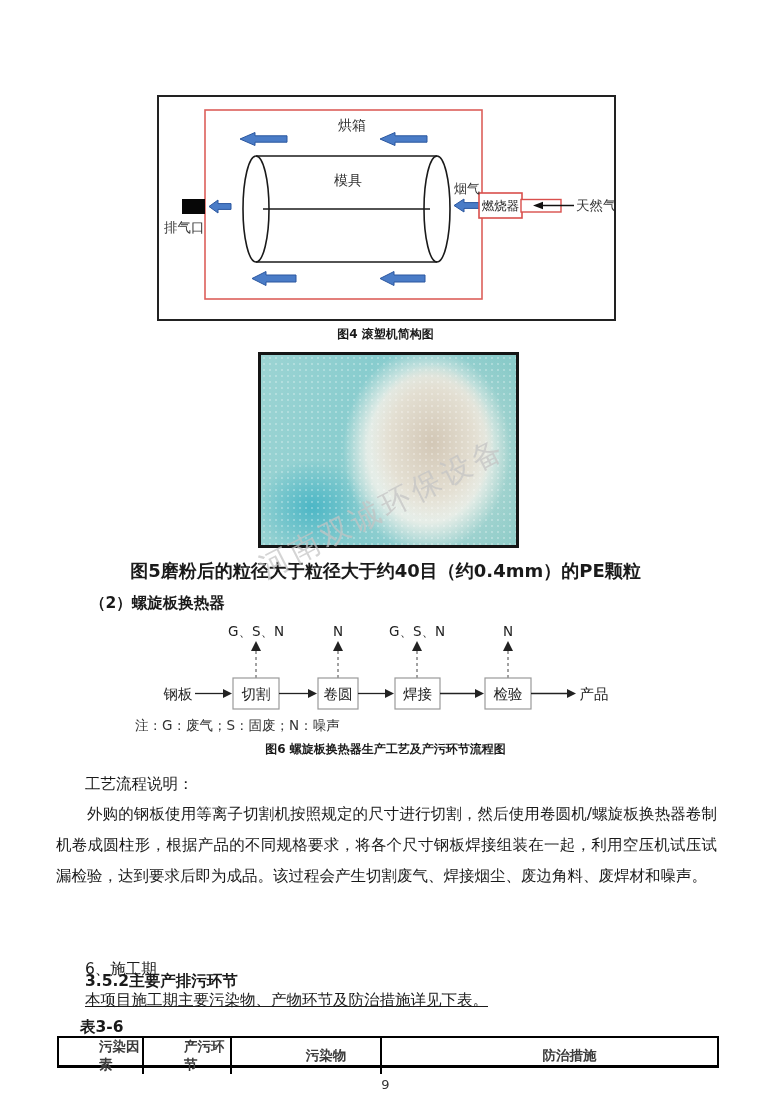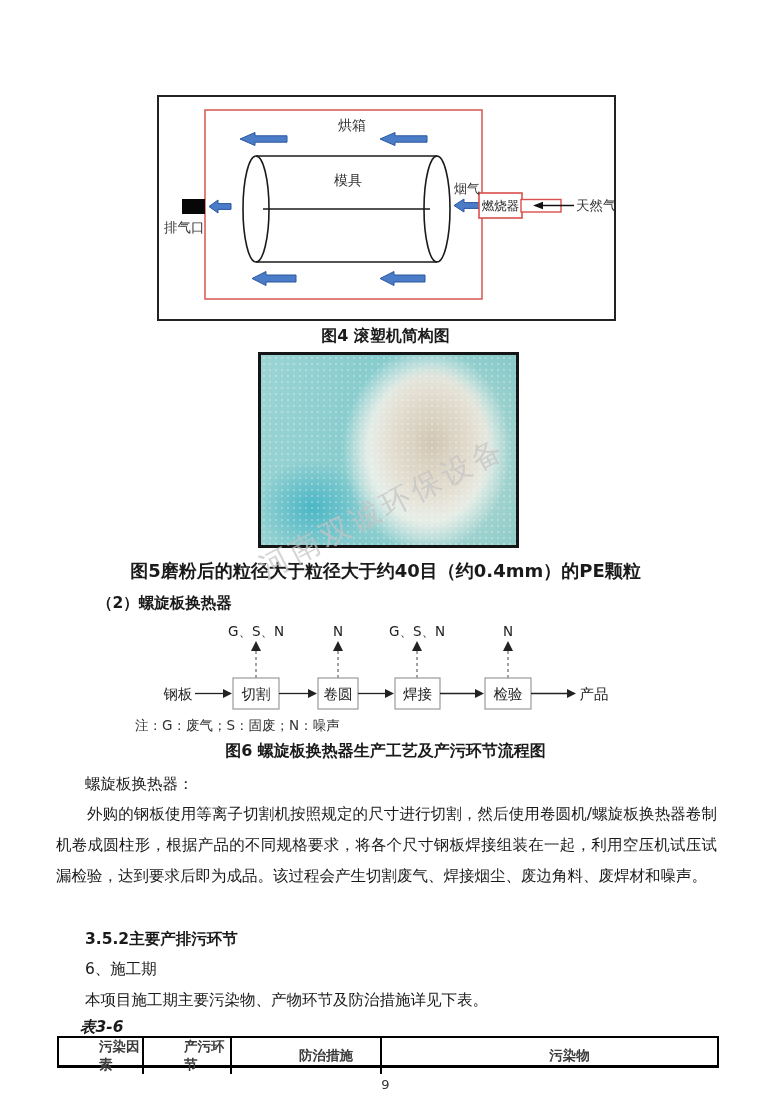--- a/index.html
+++ b/index.html
@@ -16,21 +16,21 @@
       radial-gradient(ellipse 78px 98px at 67% 46%, rgba(208,196,178,0.95), rgba(226,220,206,0.85) 55%, rgba(255,255,255,0) 80%),
       radial-gradient(ellipse 102px 125px at 65% 50%, rgba(250,248,242,0.97), rgba(246,243,236,0.8) 58%, rgba(246,243,236,0) 82%),
       radial-gradient(ellipse 120px 150px at 70% 55%, rgba(240,238,230,0.6), rgba(240,238,230,0) 85%),
       radial-gradient(ellipse 75px 62px at 20% 80%, rgba(64,178,196,0.85), rgba(64,178,196,0) 75%),
       linear-gradient(100deg,#9cd4d3,#7fc9cc 55%,#8fccc8);}
   .photo::before{content:"";position:absolute;inset:0;
       background-image:radial-gradient(circle, rgba(255,255,255,0.6) 0.8px, transparent 1.3px);
       background-size:6px 6px;opacity:.45;}
   .watermark{left:252px;top:552px;transform:rotate(-27deg);transform-origin:0 0;
       font-size:30px;letter-spacing:4px;color:#c4c4c4;opacity:.72;white-space:nowrap;z-index:6;}
-  .cap{font-size:16px;}
+  .cap{font-size:12px;}
   .h2{font-size:15.5px;}
   .body-text{font-size:15.5px;line-height:31px;}
   .para{left:56px;top:799px;width:661px;text-align:justify;text-indent:2em;}
   
   .tbl{left:57px;top:1036px;width:658px;height:27px;border:2px solid #000;border-bottom-width:3px;
        display:grid;grid-template-columns:85px 88px 150px 1fr;box-sizing:content-box;}
   .tbl .cell{border-right:2px solid #000;display:flex;align-items:center;justify-content:center;
        font-weight:700;font-size:13.5px;color:#3c3c3c;margin-left:40px;}
   .tbl .cell:last-child{border-right:none;}
   svg text{font-family:"DejaVu Sans","Liberation Sans",sans-serif;}
@@ -78,21 +78,21 @@
       <text x="341.5" y="113" text-anchor="middle" font-size="12.5" fill="#222">燃烧器</text>
       <text x="417" y="113" font-size="13.5" fill="#333">天然气</text>
     </svg>
   </div>
   <div class="abs center cap bold" style="top:326px;">图4 滚塑机简构图</div>
 
   <div class="abs photo"></div>
   <div class="abs watermark">河南双诚环保设备</div>
   <div class="abs center bold" style="top:559px;font-size:18px;">图5磨粉后的粒径大于粒径大于约40目（约0.4mm）的PE颗粒</div>
 
-  <div class="abs h2 bold" style="left:97px;top:593px;">（2）螺旋板换热器</div>
+  <div class="abs h2 bold" style="left:90px;top:593px;">（2）螺旋板换热器</div>
 
   <div class="abs" style="left:128px;top:622px;">
     <svg width="494" height="118" viewBox="0 0 494 118">
 
       <g stroke="#444" stroke-width="1" stroke-dasharray="3,3">
         <line x1="128" y1="56" x2="128" y2="26"></line>
         <line x1="210" y1="56" x2="210" y2="26"></line>
         <line x1="289" y1="56" x2="289" y2="26"></line>
         <line x1="380" y1="56" x2="380" y2="26"></line>
       </g>
@@ -135,31 +135,31 @@
         <polygon points="257,67 257,76 266,71.5"></polygon>
         <polygon points="347,67 347,76 356,71.5"></polygon>
         <polygon points="439,67 439,76 448,71.5"></polygon>
       </g>
 
       <text x="7" y="108" font-size="13.5" fill="#333">注：G：废气；S：固废；N：噪声</text>
     </svg>
   </div>
   <div class="abs center cap bold" style="top:741px;">图6 螺旋板换热器生产工艺及产污环节流程图</div>
 
-  <div class="abs body-text" style="left:85px;top:769px;">螺旋板换热器：</div>
+  <div class="abs body-text" style="left:85px;top:769px;">工艺流程说明：</div>
   <div class="abs body-text para">外购的钢板使用等离子切割机按照规定的尺寸进行切割，然后使用卷圆机/螺旋板换热器卷制机卷成圆柱形，根据产品的不同规格要求，将各个尺寸钢板焊接组装在一起，利用空压机试压试漏检验，达到要求后即为成品。该过程会产生切割废气、焊接烟尘、废边角料、废焊材和噪声。</div>
 
-  <div class="abs body-text bold" style="left:85px;top:924px;">3.5.2主要产排污环节</div>
+  <div class="abs body-text bold" style="left:85px;top:966px;">3.5.2主要产排污环节</div>
   <div class="abs body-text" style="left:85px;top:954px;">6、施工期</div>
-  <div class="abs body-text" style="left:85px;top:985px;">本项目施工期主要污染物、产物环节及防治措施详见下表。</div>
+  <div class="abs body-text" style="left:85px;top:985px;text-decoration:underline;">本项目施工期主要污染物、产物环节及防治措施详见下表。</div>
 
-  <div class="abs body-text bold" style="left:80px;top:1012px;font-style:italic;">表3-6</div>
+  <div class="abs body-text bold" style="left:80px;top:1012px;">表3-6</div>
 
   <div class="abs tbl">
     <div class="cell">污染因素</div>
     <div class="cell">产污环节</div>
+    <div class="cell">污染物</div>
     <div class="cell">防治措施</div>
-    <div class="cell">污染物</div>
   </div>
 
   <div class="abs center" style="top:1077px;font-size:13px;color:#333;">9</div>
 
 </div>
 
 </body></html>

